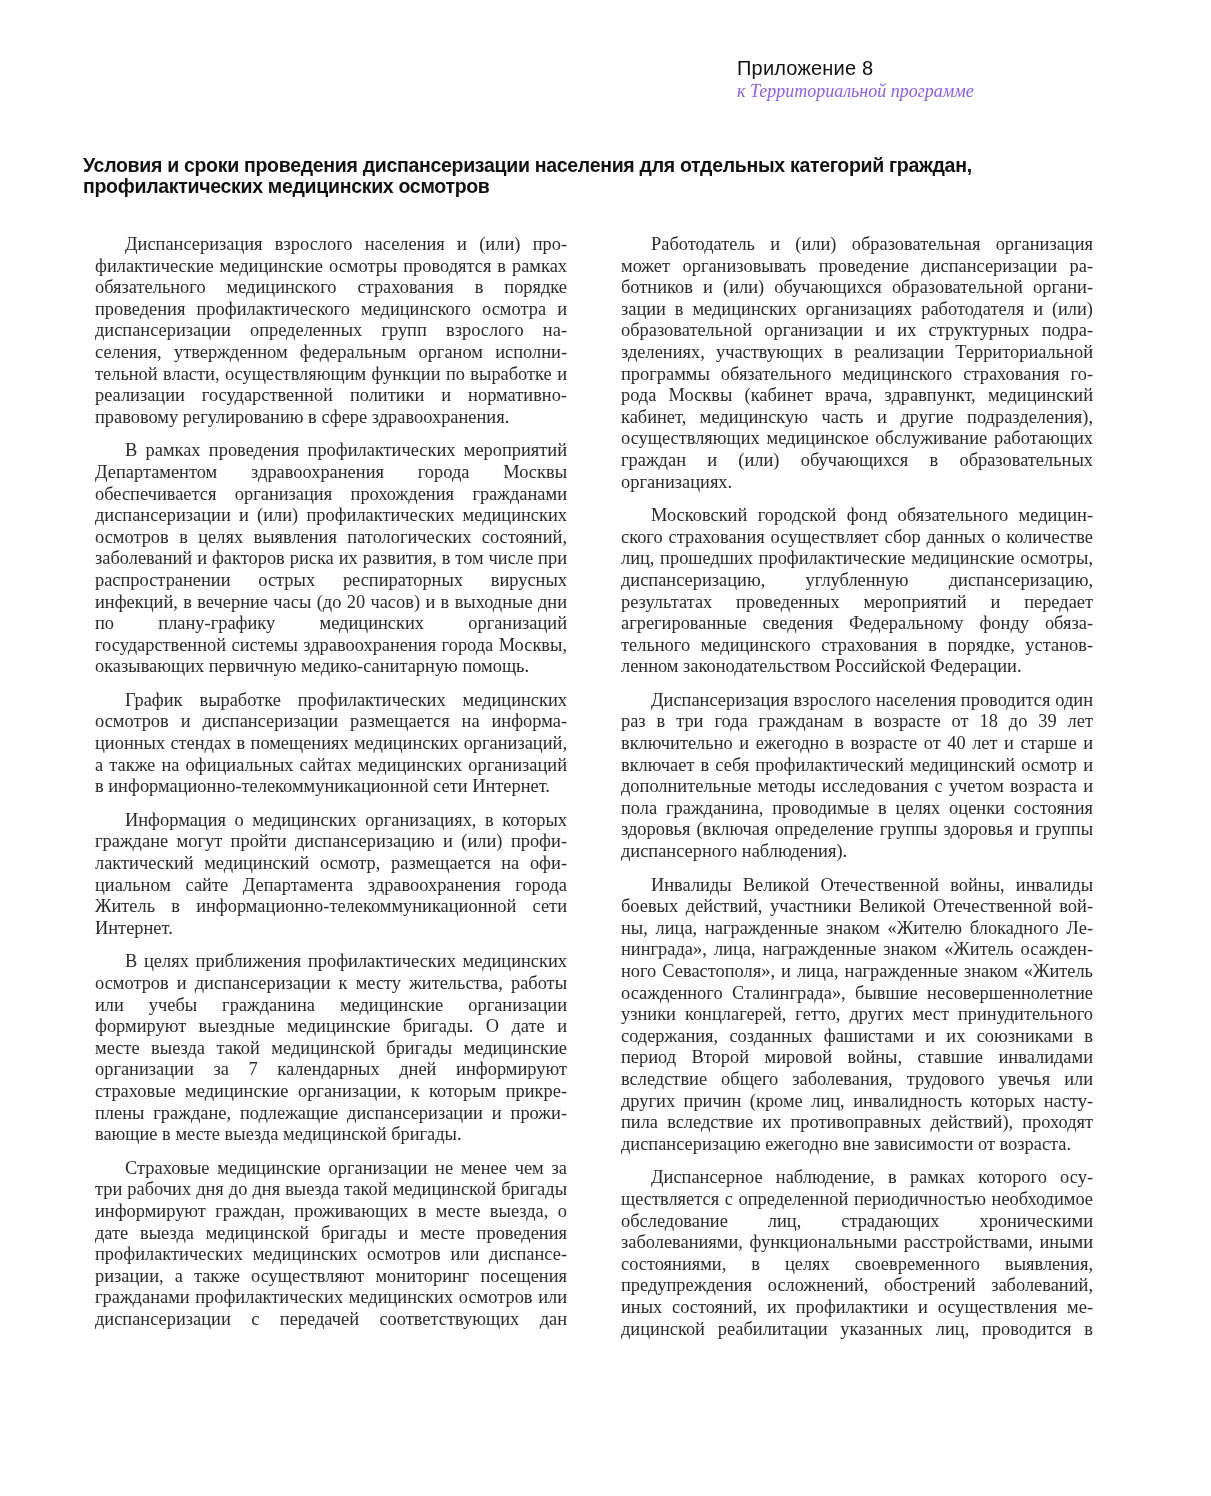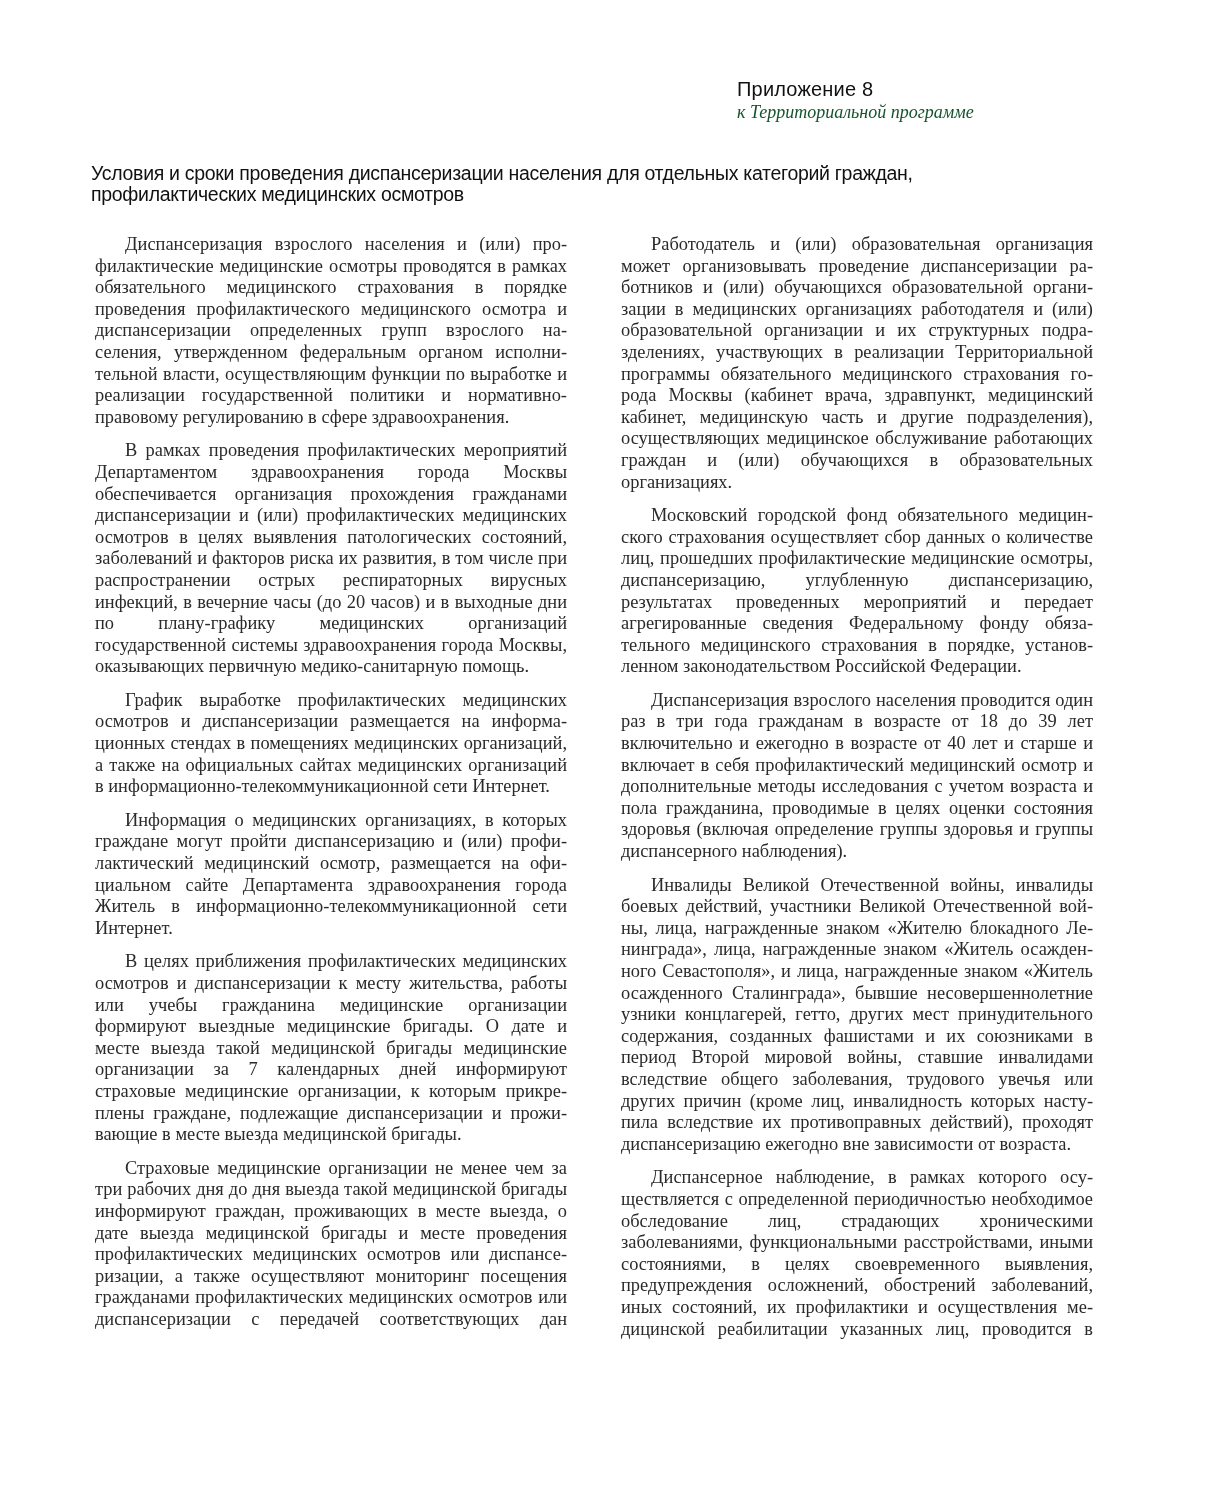--- a/index.html
+++ b/index.html
@@ -10,48 +10,48 @@
     body {
       width: 1211px;
       height: 1496px;
       position: relative;
       overflow: hidden;
       color: #1a1a1a;
     }
     .appendix {
       position: absolute;
       left: 737px;
-      top: 77px;
+      top: 56px;
     }
     .appendix-title {
       font-family: "Liberation Sans", "DejaVu Sans", sans-serif;
       font-size: 20px;
       line-height: 24px;
       color: #111;
       letter-spacing: 0.2px;
     }
     .appendix-sub {
       font-family: "Liberation Serif", "DejaVu Serif", serif;
       font-style: italic;
       font-size: 18px;
       line-height: 22px;
-      color: #14532d;
+      color: #8b5cf6;
     }
     .doc-title {
       position: absolute;
       left: 83px;
       top: 155px;
       width: 990px;
       font-family: "Liberation Sans", "DejaVu Sans", sans-serif;
-      font-weight: normal;
+      font-weight: bold;
       font-size: 19.5px;
       line-height: 21px;
       color: #111;
       letter-spacing: -0.3px;
-      margin: 8px;
+      margin: 0;
     }
     .col {
       position: absolute;
       top: 222px;
       width: 496px;
       font-family: "Liberation Serif", "DejaVu Serif", serif;
       font-size: 18.4px;
       line-height: 21.6px;
       color: #2a2a2a;
       text-align: justify;

